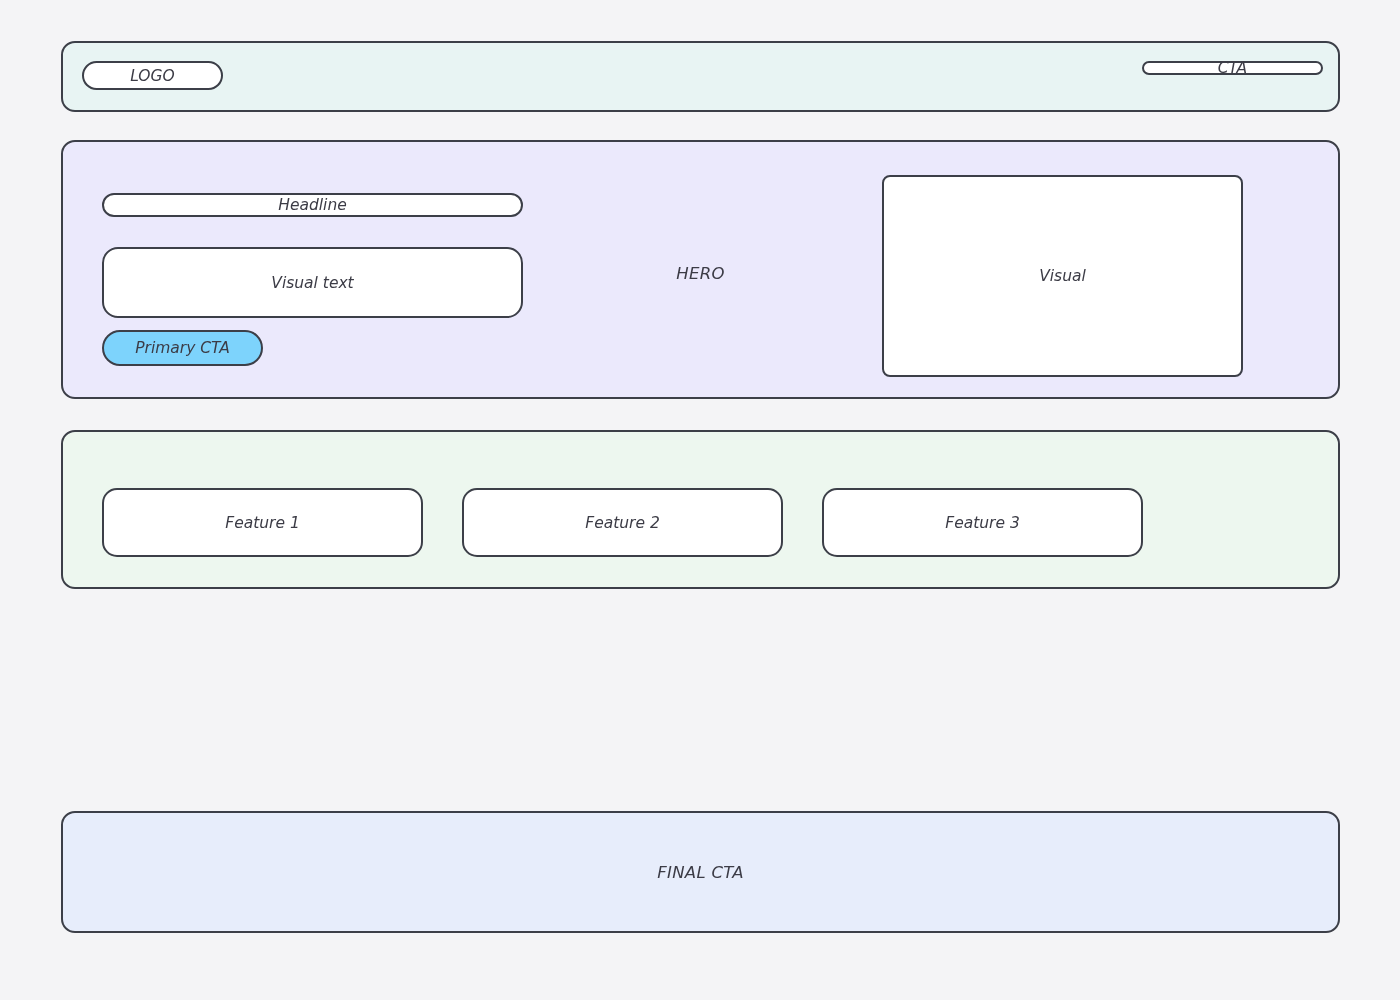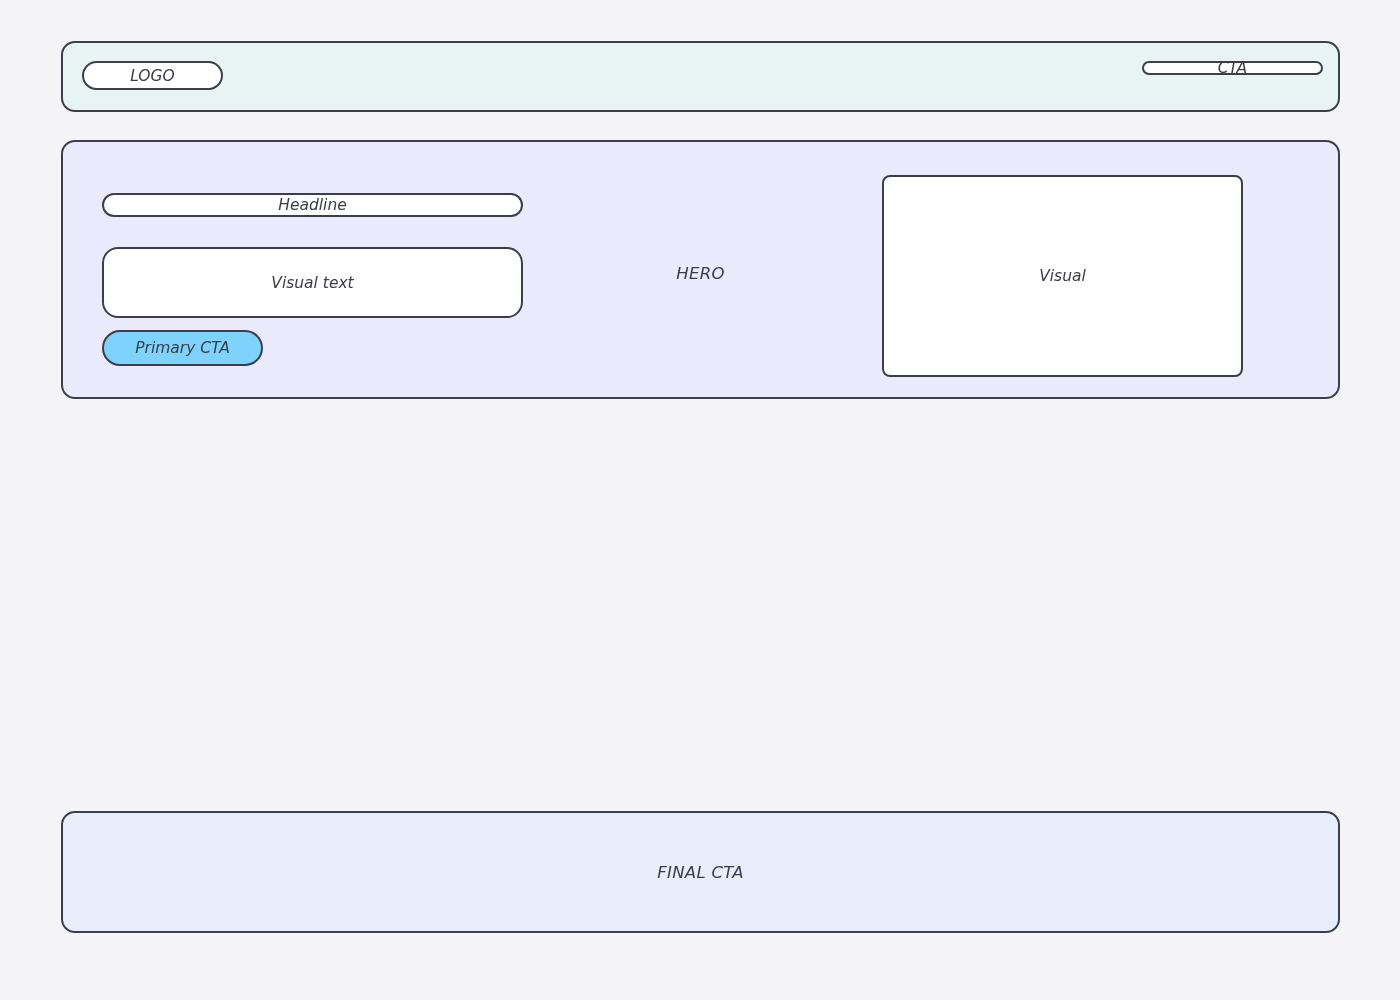--- a/index.html
+++ b/index.html
@@ -192,19 +192,24 @@
 
     <div class="hero-box" id="hero-headline">Headline</div>
 
     <div class="hero-box" id="hero-intro">Visual text</div>
 
     <div class="hero-box" id="hero-primary-cta">Primary CTA</div>
 
     <div class="hero-box" id="hero-visual">Visual</div>
   </div>
 
+  <div class="section" id="features-section">
+    <div class="feature-card" id="feature-card-0">Feature 1</div>
+    <div class="feature-card" id="feature-card-1">Feature 2</div>
+    <div class="feature-card" id="feature-card-2">Feature 3</div>
+  </div>
 
 
   <div class="section" id="final-cta-section">
     <div class="section-label" id="final-cta-label">FINAL CTA</div>
   </div>
 
 </div>
 
 </body></html>

